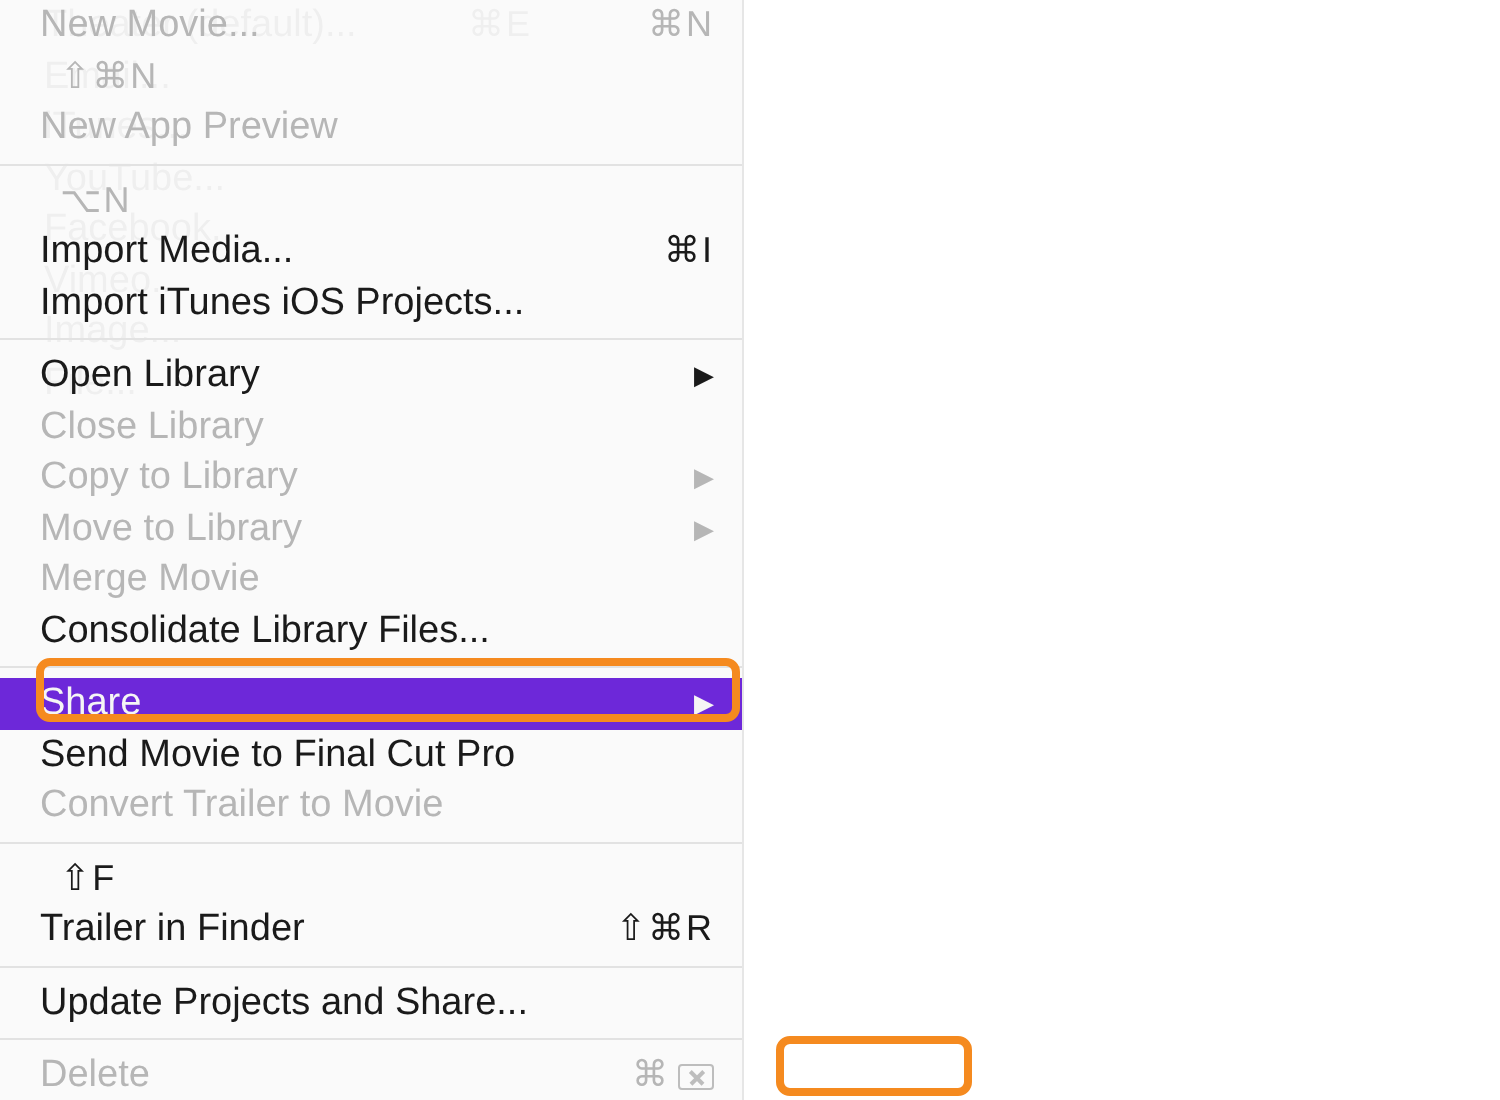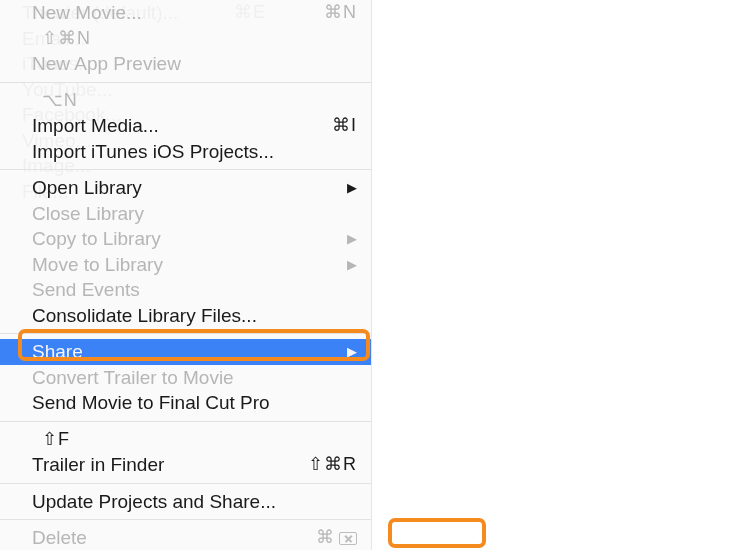--- a/index.html
+++ b/index.html
@@ -25,21 +25,21 @@
     .submenu {
       left: 385px;
       top: 355px;
       width: 280px;
       background: #ffffff;
     }
     .menu-item {
       display: flex;
       align-items: center;
       justify-content: space-between;
-      padding: 1px 14px 1px 32px;
+      padding: 1px 14px 1px 20px;
       font-size: 19px;
       line-height: 23.5px;
       color: #1a1a1a;
       cursor: default;
       white-space: nowrap;
     }
     .menu-item.disabled {
       color: #b6b6b6;
     }
     .menu-item .label { flex: 1; }
@@ -72,21 +72,21 @@
       width: 352px;
       height: 32px;
     }
     .hl-file {
       left: 388px;
       top: 518px;
       width: 98px;
       height: 30px;
     }
     .share-selected {
-      background: #3b82f6;
+      background: #6d28d9;
       color: #f5f5f5;
     }
     .share-selected .arrow { color: #f5f5f5; }
     .submenu .menu-item {
       padding: 1px 14px 1px 22px;
       font-size: 19px;
       line-height: 23.5px;
       color: #2a2a2a;
       font-weight: 500;
     }
@@ -148,36 +148,36 @@
   </div>
   <div class="menu-item disabled">
     <span class="label">Copy to Library</span>
     <span class="arrow">▶</span>
   </div>
   <div class="menu-item disabled">
     <span class="label">Move to Library</span>
     <span class="arrow">▶</span>
   </div>
   <div class="menu-item disabled">
-    <span class="label">Send Events</span>
+    <span class="label">Merge Movie</span>
   </div>
   <div class="menu-item">
     <span class="label">Consolidate Library Files...</span>
   </div>
   <div class="separator"></div>
 
   <div class="menu-item share-selected">
     <span class="label">Share</span>
     <span class="arrow">▶</span>
   </div>
+  <div class="menu-item">
+    <span class="label">Send Movie to Final Cut Pro</span>
+  </div>
   <div class="menu-item disabled">
     <span class="label">Convert Trailer to Movie</span>
-  </div>
-  <div class="menu-item">
-    <span class="label">Send Movie to Final Cut Pro</span>
   </div>
   <div class="separator"></div>
 
   <div class="menu-item">
     <span class="shortcut">⇧F</span>
   </div>
   <div class="menu-item">
     <span class="label">Trailer in Finder</span>
     <span class="shortcut">⇧⌘R</span>
   </div>

